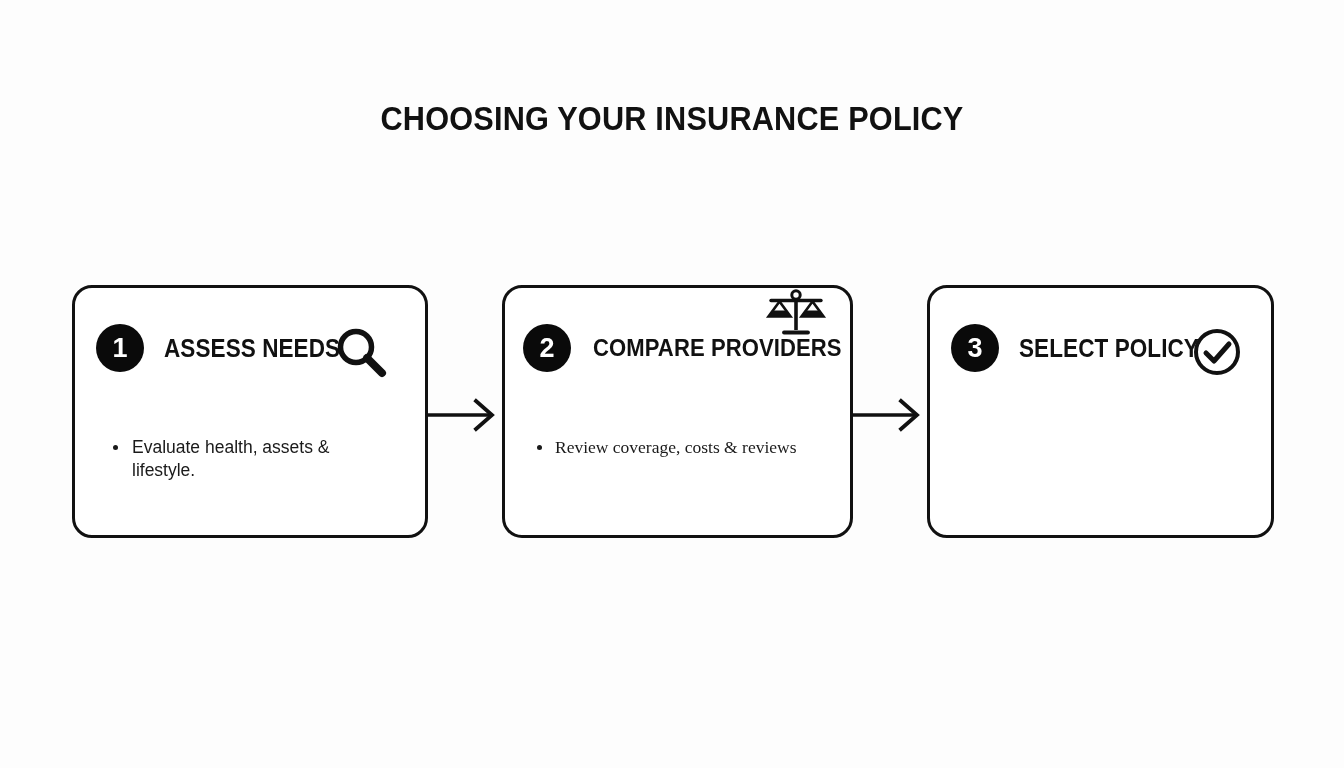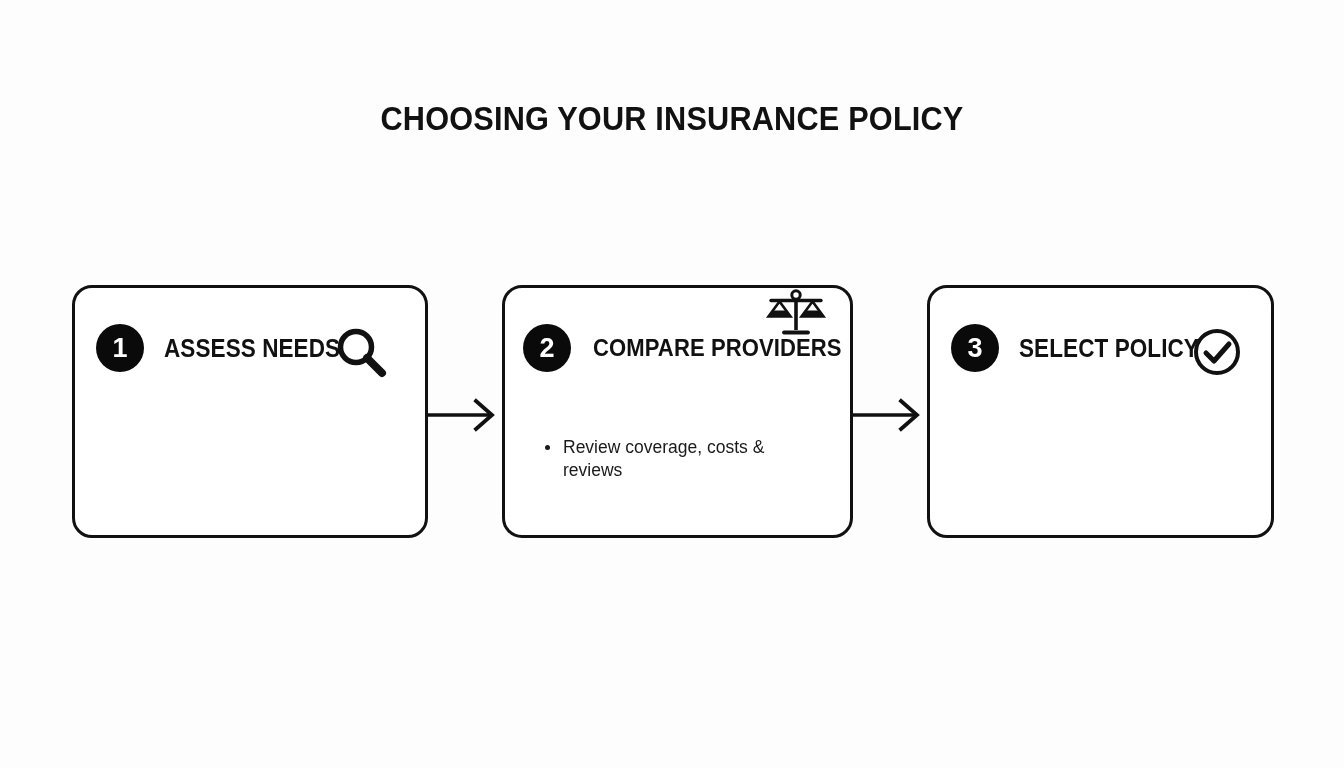--- a/index.html
+++ b/index.html
@@ -135,21 +135,21 @@
     position:absolute;
     left:8px;
     top:9px;
     width:5px;
     height:5px;
     border-radius:50%;
     background:#1a1a1a;
   }
 
   .card-1 .bullets { padding-right:66px; }
-  .card-2 .bullets { top:148px; padding-left:32px; }
+  .card-2 .bullets { top:148px; padding-left:24px;font-family:Liberation Serif, serif; }
   .card-2 .bullet-item { padding-left:26px; }
   .card-3 .bullets { top:148px; padding-left:30px; }
 
   
   .arrow {
     position:absolute;
     top:112px;
     height:36px;
     color:#111111;
   }
@@ -169,20 +169,23 @@
       <div class="card-header">
         <div class="badge">1</div>
         <div class="card-title">ASSESS NEEDS</div>
         <div class="card-icon icon-search">
           <svg viewBox="0 0 54 54" width="54" height="54" fill="none" xmlns="http://www.w3.org/2000/svg">
             <circle cx="21" cy="21" r="15.5" stroke="#111111" stroke-width="5.5"></circle>
             <line x1="32" y1="32" x2="47" y2="47" stroke="#111111" stroke-width="8" stroke-linecap="round"></line>
           </svg>
         </div>
       </div>
+      <div class="bullets">
+        <div class="bullet-item">Evaluate health, assets &amp; lifestyle.</div>
+      </div>
     </div>
 
     <div class="arrow arrow-1">
       <svg viewBox="0 0 74 36" width="74" height="36" fill="none" xmlns="http://www.w3.org/2000/svg">
         <line x1="0" y1="18" x2="62" y2="18" stroke="#111111" stroke-width="3.4"></line>
         <polyline points="48,4 64,18 48,32" stroke="#111111" stroke-width="3.8" fill="none" stroke-linecap="square" stroke-linejoin="miter"></polyline>
       </svg>
     </div>
 
     <div class="card card-2">

